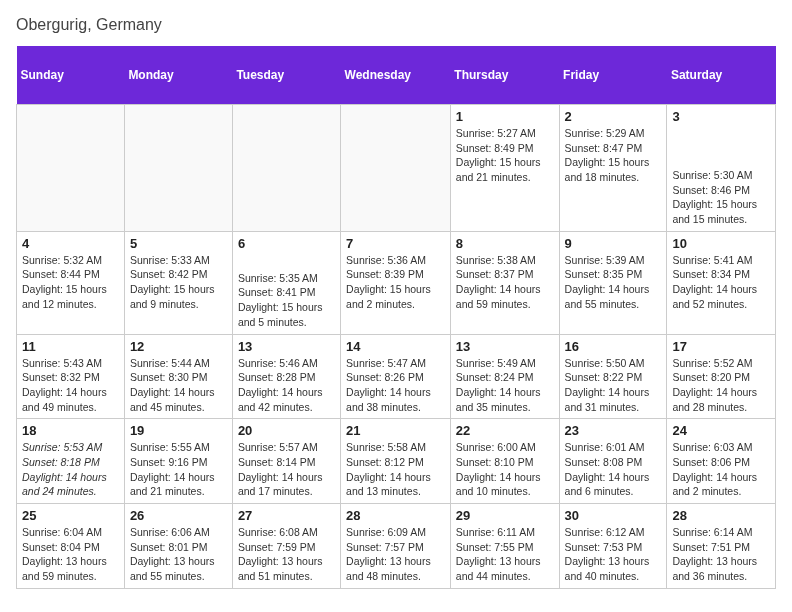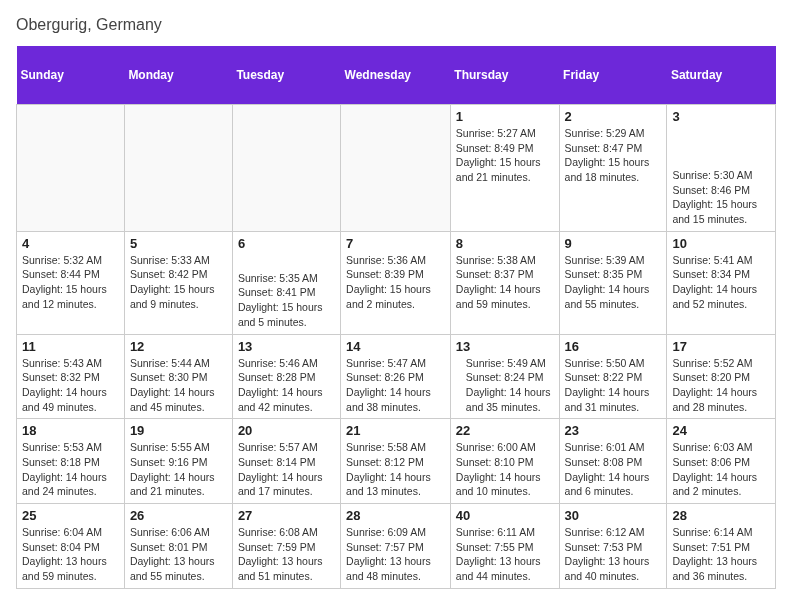--- a/index.html
+++ b/index.html
@@ -212,21 +212,21 @@
         </td>
         <td>
           <div class="day-num">14</div>
           <div class="day-info" style="white-space: pre-line;">Sunrise: 5:47 AM
 Sunset: 8:26 PM
 Daylight: 14 hours
 and 38 minutes.</div>
         </td>
         <td>
           <div class="day-num">13</div>
-          <div class="day-info" style="white-space: pre-line; margin-left: 10px;">Sunrise: 5:49 AM
+          <div class="day-info" style="white-space: pre-line;">Sunrise: 5:49 AM
 Sunset: 8:24 PM
 Daylight: 14 hours
 and 35 minutes.</div>
         </td>
         <td>
           <div class="day-num">16</div>
           <div class="day-info" style="white-space: pre-line;">Sunrise: 5:50 AM
 Sunset: 8:22 PM
 Daylight: 14 hours
 and 31 minutes.</div>
@@ -235,21 +235,21 @@
           <div class="day-num">17</div>
           <div class="day-info" style="white-space: pre-line;">Sunrise: 5:52 AM
 Sunset: 8:20 PM
 Daylight: 14 hours
 and 28 minutes.</div>
         </td>
       </tr>
       <tr>
         <td>
           <div class="day-num">18</div>
-          <div class="day-info" style="white-space: pre-line;">Sunrise: 5:53 AM
+          <div class="day-info" style="white-space: pre-line; font-style: italic;">Sunrise: 5:53 AM
 Sunset: 8:18 PM
 Daylight: 14 hours
 and 24 minutes.</div>
         </td>
         <td>
           <div class="day-num">19</div>
           <div class="day-info" style="white-space: pre-line;">Sunrise: 5:55 AM
 Sunset: 9:16 PM
 Daylight: 14 hours
 and 21 minutes.</div>
@@ -313,21 +313,21 @@
 and 51 minutes.</div>
         </td>
         <td>
           <div class="day-num">28</div>
           <div class="day-info" style="white-space: pre-line;">Sunrise: 6:09 AM
 Sunset: 7:57 PM
 Daylight: 13 hours
 and 48 minutes.</div>
         </td>
         <td>
-          <div class="day-num">40</div>
+          <div class="day-num">29</div>
           <div class="day-info" style="white-space: pre-line;">Sunrise: 6:11 AM
 Sunset: 7:55 PM
 Daylight: 13 hours
 and 44 minutes.</div>
         </td>
         <td>
           <div class="day-num">30</div>
           <div class="day-info" style="white-space: pre-line;">Sunrise: 6:12 AM
 Sunset: 7:53 PM
 Daylight: 13 hours

